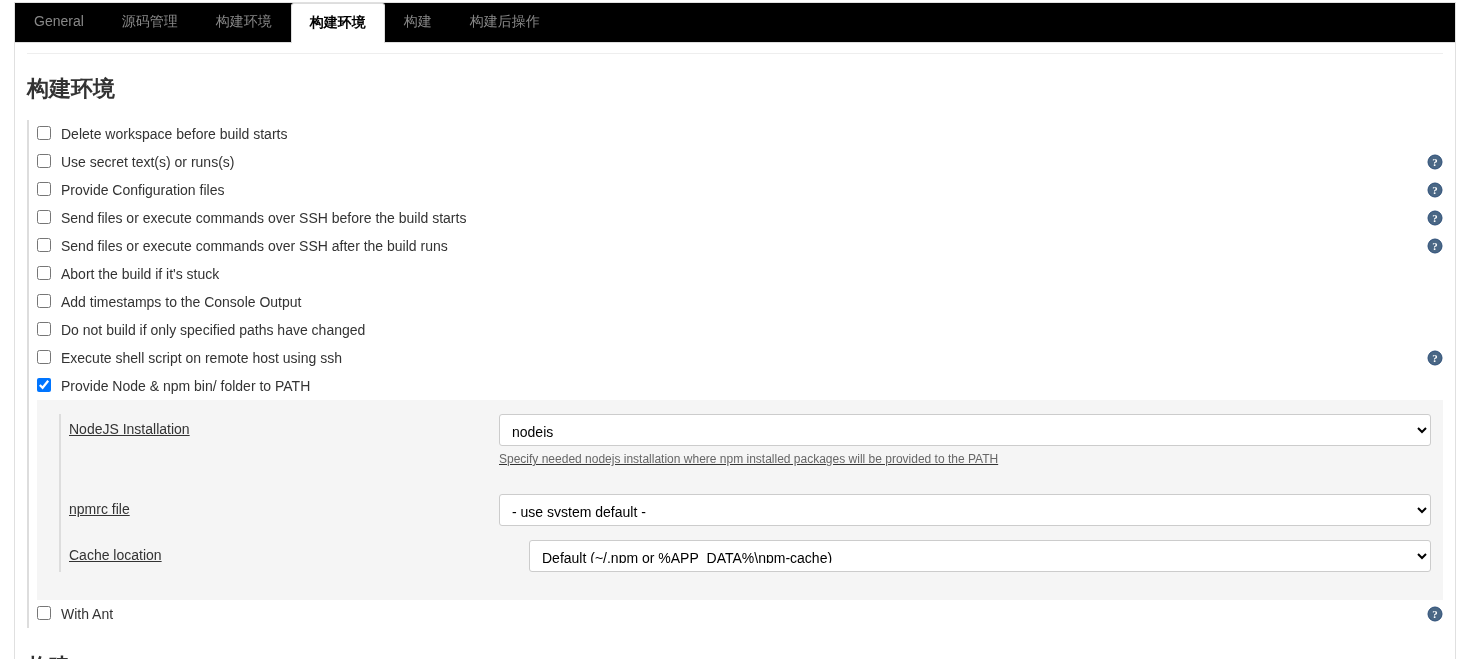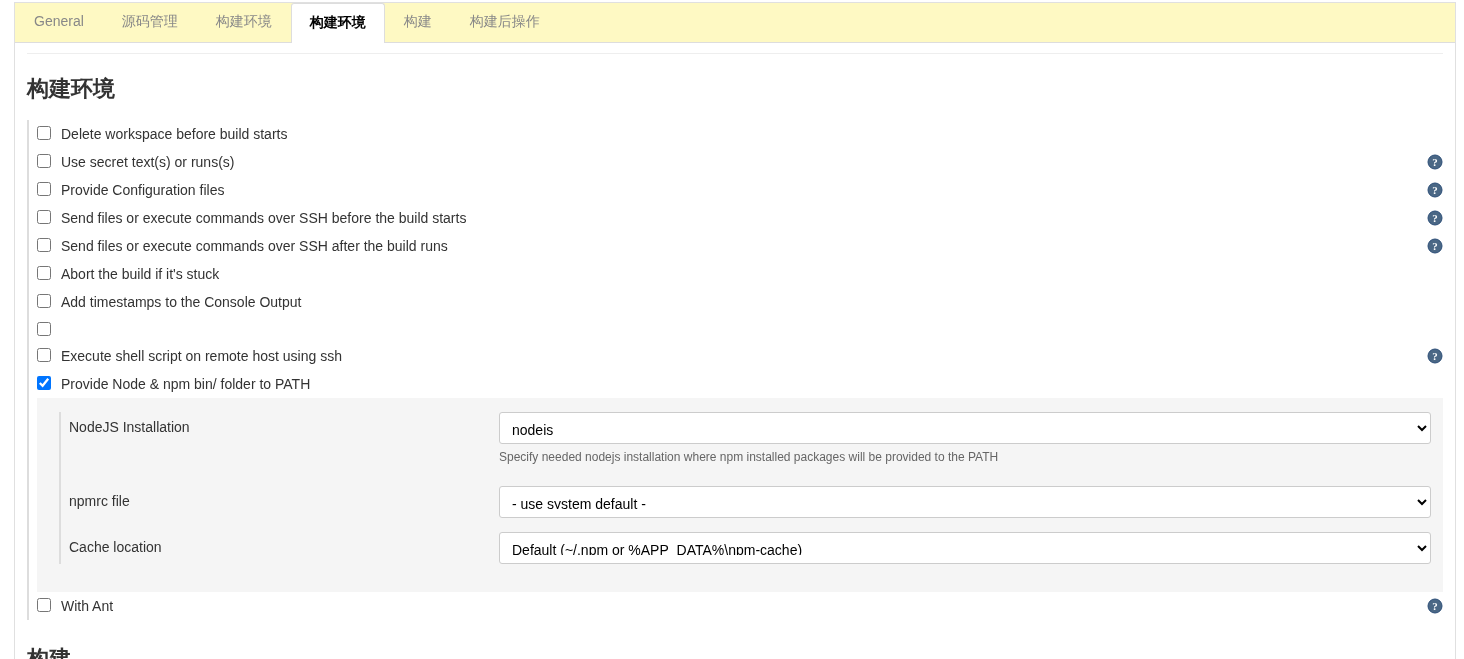--- a/index.html
+++ b/index.html
@@ -12,21 +12,21 @@
       font-size: 14px;
       background: #fff;
       color: #333;
     }
     .outer-container {
       border: 1px solid #e0e0e0;
       margin: 2px 8px 0 14px;
       background: #fff;
     }
     .tabs-bar {
-      background: #fef9c3;
+      background: #000000;
       border-bottom: 1px solid #ddd;
       display: flex;
       padding: 0;
       height: 40px;
     }
     .tab {
       padding: 10px 18px;
       color: #888;
       cursor: pointer;
       font-size: 14px;
@@ -94,20 +94,21 @@
       margin-top: 0;
     }
     .panel-inner {
       border-left: 2px solid #ddd;
       padding-left: 8px;
     }
     .form-row {
       display: flex;
       align-items: flex-start;
       margin-bottom: 8px;
+      text-decoration: underline;
     }
     .form-label {
       width: 430px;
       flex-shrink: 0;
       font-size: 14px;
       color: #333;
       padding-top: 7px;
     }
     .form-control-wrap {
       flex: 1;
@@ -119,21 +120,21 @@
       border: 1px solid #ccc;
       border-radius: 3px;
       background: #fff;
       cursor: pointer;
       height: 32px;
     }
     .form-help-text {
       font-size: 12px;
       color: #666;
       margin-top: 6px;
-      margin-bottom: 14px;
+      margin-bottom: 20px;
     }
   </style>
 </head>
 <body>
 
 <div class="outer-container">
   <div class="tabs-bar">
     <div class="tab">General</div>
     <div class="tab">源码管理</div>
     <div class="tab">构建环境</div>
@@ -202,20 +203,21 @@
           <label>Abort the build if it's stuck</label>
         </div>
 
         <div class="checkbox-row">
           <input type="checkbox" style="">
           <label>Add timestamps to the Console Output</label>
         </div>
 
         <div class="checkbox-row">
           <input type="checkbox" style="">
+          <label>Do not build if only specified paths have changed</label>
         </div>
 
         <div class="checkbox-row">
           <input type="checkbox" style="">
           <label>Execute shell script on remote host using ssh</label>
           <span class="help-icon">
             <svg viewBox="0 0 16 16">
                 <circle cx="8" cy="8" r="7" fill="#4a6785" stroke="#2c4e78" stroke-width="1"></circle>
                 <text x="8" y="12" text-anchor="middle" fill="#fff" font-size="11" font-weight="bold" font-family="Georgia">?</text>
               </svg>
@@ -241,21 +243,21 @@
 
             <div class="form-row">
               <div class="form-label">npmrc file</div>
               <div class="form-control-wrap">
                 <select class="form-select">
                   <option>- use system default -</option>
                 </select>
               </div>
             </div>
 
-            <div class="form-row" style="margin-top:14px;margin-bottom:0;">
+            <div class="form-row" style="margin-top:14px;margin-bottom:0;gap:30px;">
               <div class="form-label">Cache location</div>
               <div class="form-control-wrap">
                 <select class="form-select">
                   <option>Default (~/.npm or %APP_DATA%\npm-cache)</option>
                 </select>
               </div>
             </div>
           </div>
         </div>
 

